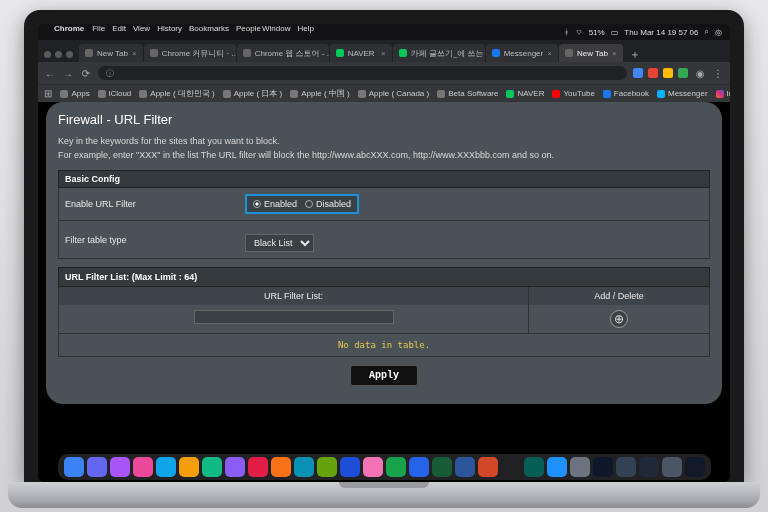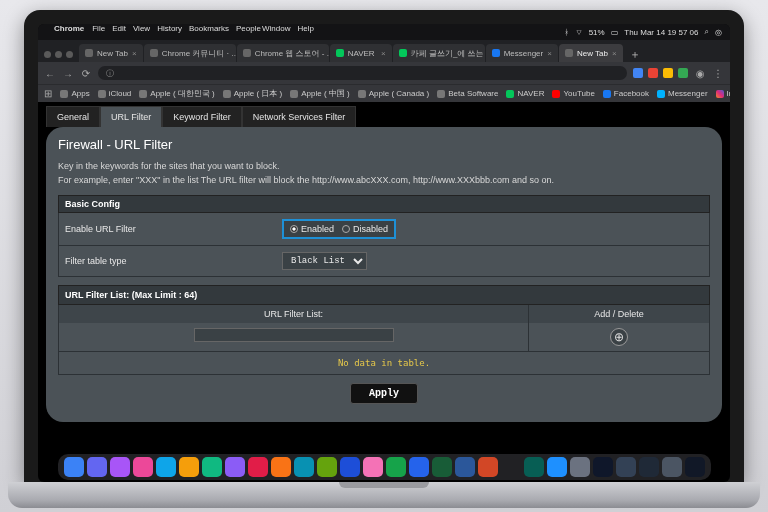--- a/index.html
+++ b/index.html
@@ -88,31 +88,31 @@
   .page-title{font-size:13px; color:#fff; margin-bottom:8px;}
   .desc{font-size:9px; color:#d8d8d8; line-height:1.5; margin-bottom:8px;}
   .section-hdr{
     background:#33393d; color:#fff; font-size:9px; font-weight:bold;
     padding:3px 6px; border:1px solid #222;
   }
   .cfg-row{
     display:flex; align-items:center; padding:6px; border:1px solid #2c3135;
     border-top:none; background:#4b5257; font-size:9px;
   }
-  .cfg-row .lbl{width:217px; color:#e8e8e8;}
+  .cfg-row .lbl{width:180px; color:#e8e8e8;}
   .radio-box{
     border:2px solid #1e90d6; padding:3px 6px; display:flex; gap:8px;
     background:#3a4145; align-items:flex-start;
   }
   .radio-opt{display:flex; align-items:center; gap:3px; cursor:pointer;}
   .rdot{width:8px;height:8px;border-radius:50%;border:1px solid #aaa; display:inline-block;}
   .rdot.sel{background:radial-gradient(circle,#fff 0 35%,#333 40% 100%);}
   select.ft{
     background:#3a4145; color:#e8e8e8; border:1px solid #666;
-    font-family:Liberation Mono, monospace; font-size:9px; padding:2px 4px;
+    font-family:Liberation Sans, sans-serif; font-size:9px; padding:2px 4px;margin-top:7px;
   }
   .list-hdr{
     background:#33393d; color:#fff; font-size:9px; font-weight:bold;
     padding:4px 6px; border:1px solid #222; margin-top:8px;
   }
   .list-table{border:1px solid #2c3135; border-top:none;}
   .list-cols{display:flex; background:#3e454a;}
   .col{flex:1; text-align:center; padding:4px; font-size:9px; color:#e8e8e8; border-right:1px solid #2c3135;}
   .col:last-child{border-right:none; flex:0 0 180px;}
   .list-row{display:flex; background:#4b5257;}
@@ -289,26 +289,20 @@
             <span class="ic msg"></span>
             <span>Messenger</span>
           </span>
           <span class="bm">
             <span class="ic ig"></span>
             <span>Instagram</span>
           </span>
         </div>
 
       <div class="page">
-        <div class="router-tabs" id="rtabs">
-            <div class="rtab">General</div>
-            <div class="rtab active">URL Filter</div>
-            <div class="rtab">Keyword Filter</div>
-            <div class="rtab">Network Services Filter</div>
-          </div>
         <div class="panel">
           <div class="page-title">Firewall - URL Filter</div>
           <div class="desc">
             <div>Key in the keywords for the sites that you want to block.</div>
             <div>For example, enter "XXX" in the list The URL filter will block the http://www.abcXXX.com, http://www.XXXbbb.com and so on.</div>
           </div>
 
           <div class="section-hdr">Basic Config</div>
           <div class="cfg-row">
             <div class="lbl">Enable URL Filter</div>

